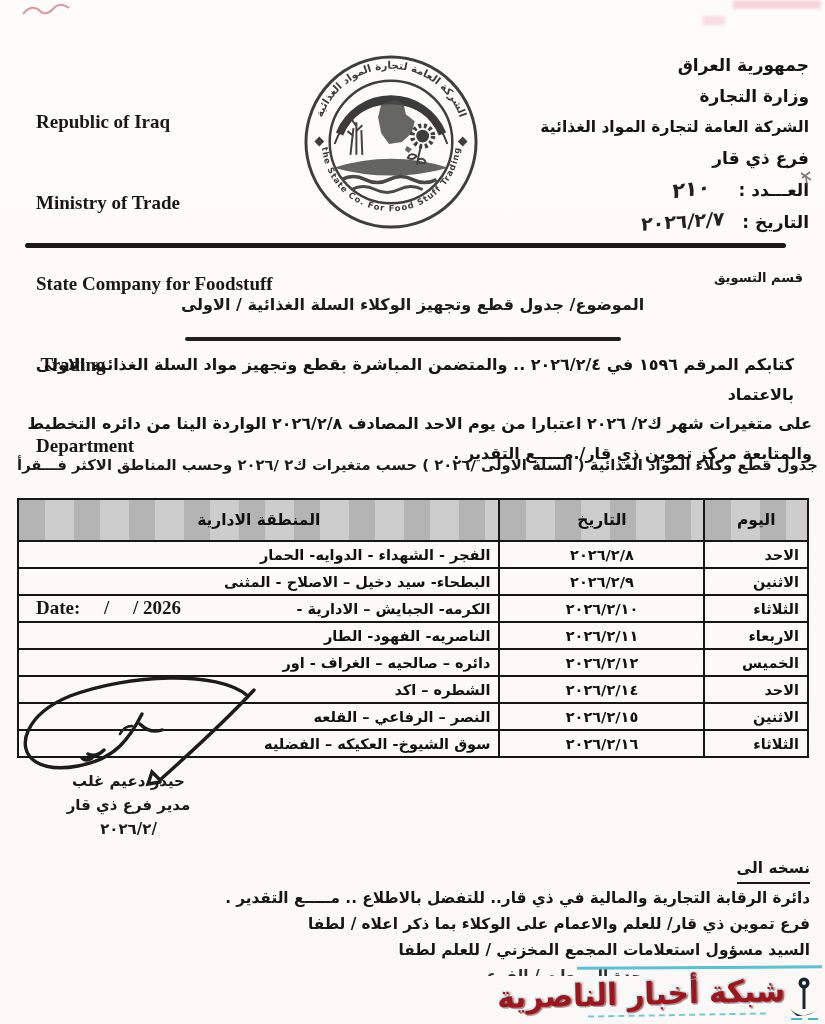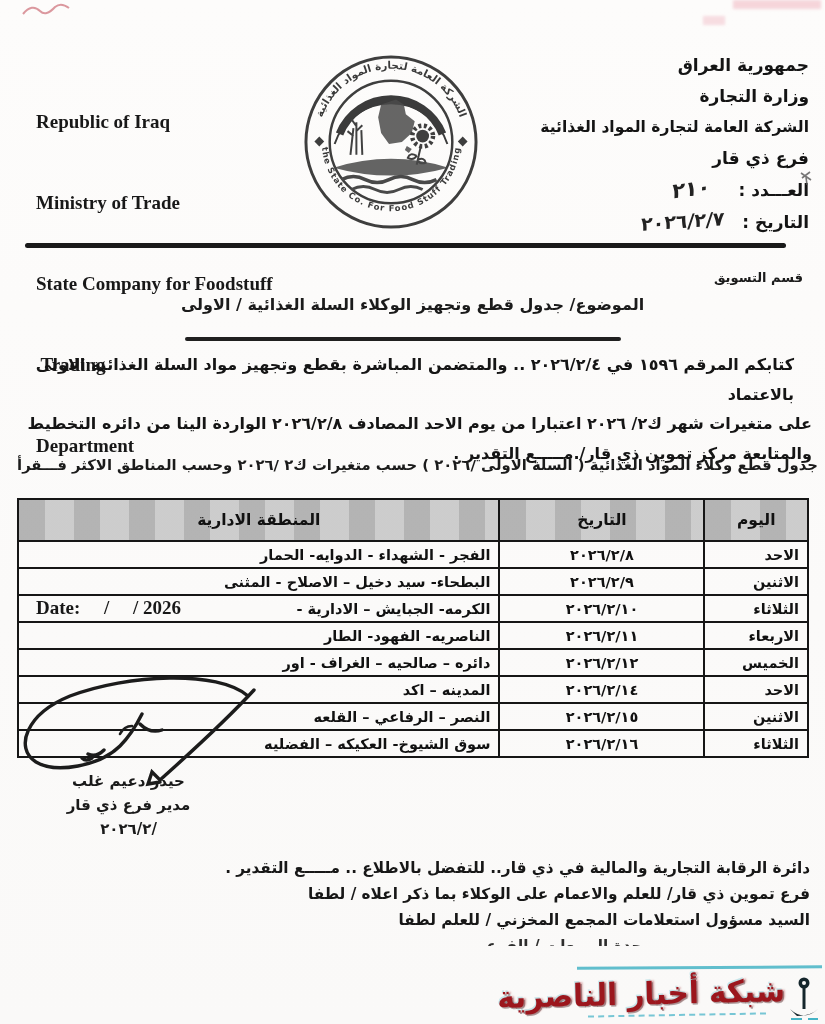--- a/index.html
+++ b/index.html
@@ -198,21 +198,21 @@
         <td class="region-c">الناصريه- الفهود- الطار</td>
       </tr>
       <tr>
         <td class="day-c">الخميس</td>
         <td class="date-c">٢٠٢٦/٢/١٢</td>
         <td class="region-c">دائره – صالحيه – الغراف - اور</td>
       </tr>
       <tr>
         <td class="day-c">الاحد</td>
         <td class="date-c">٢٠٢٦/٢/١٤</td>
-        <td class="region-c">المدينه – اكد</td>
+        <td class="region-c">الشطره – اكد</td>
       </tr>
       <tr>
         <td class="day-c">الاثنين</td>
         <td class="date-c">٢٠٢٦/٢/١٥</td>
         <td class="region-c">النصر – الرفاعي – القلعه</td>
       </tr>
       <tr>
         <td class="day-c">الثلاثاء</td>
         <td class="date-c">٢٠٢٦/٢/١٦</td>
         <td class="region-c">سوق الشيوخ- العكيكه – الفضليه</td>
@@ -229,20 +229,21 @@
       <path d="M 112,72 q 4,-8 12,-8" stroke-width="2.6"></path>
     </g>
   </svg>
   <div class="sig-text">
     <div>حيدر دعيم غلب</div>
     <div>مدير فرع ذي قار</div>
     <div>/٢٠٢٦/٢</div>
   </div>
 
   <div class="copies">
+    <div><span class="head">نسخه الى</span></div>
     <div>دائرة الرقابة التجارية والمالية في ذي قار.. للتفضل بالاطلاع .. مـــــع التقدير .</div>
     <div>فرع تموين ذي قار/ للعلم والاعمام على الوكلاء بما ذكر اعلاه / لطفا</div>
     <div>السيد مسؤول استعلامات المجمع المخزني / للعلم لطفا</div>
     <div class="partial">وحدة المبيعات / الفرع</div>
   </div>
 
   <div class="wm-line"></div>
   <div class="wm-text">شبكة أخبار الناصرية</div>
   <div class="wm-dash"></div>
   <svg class="wm-icon" viewBox="0 0 35 47">

